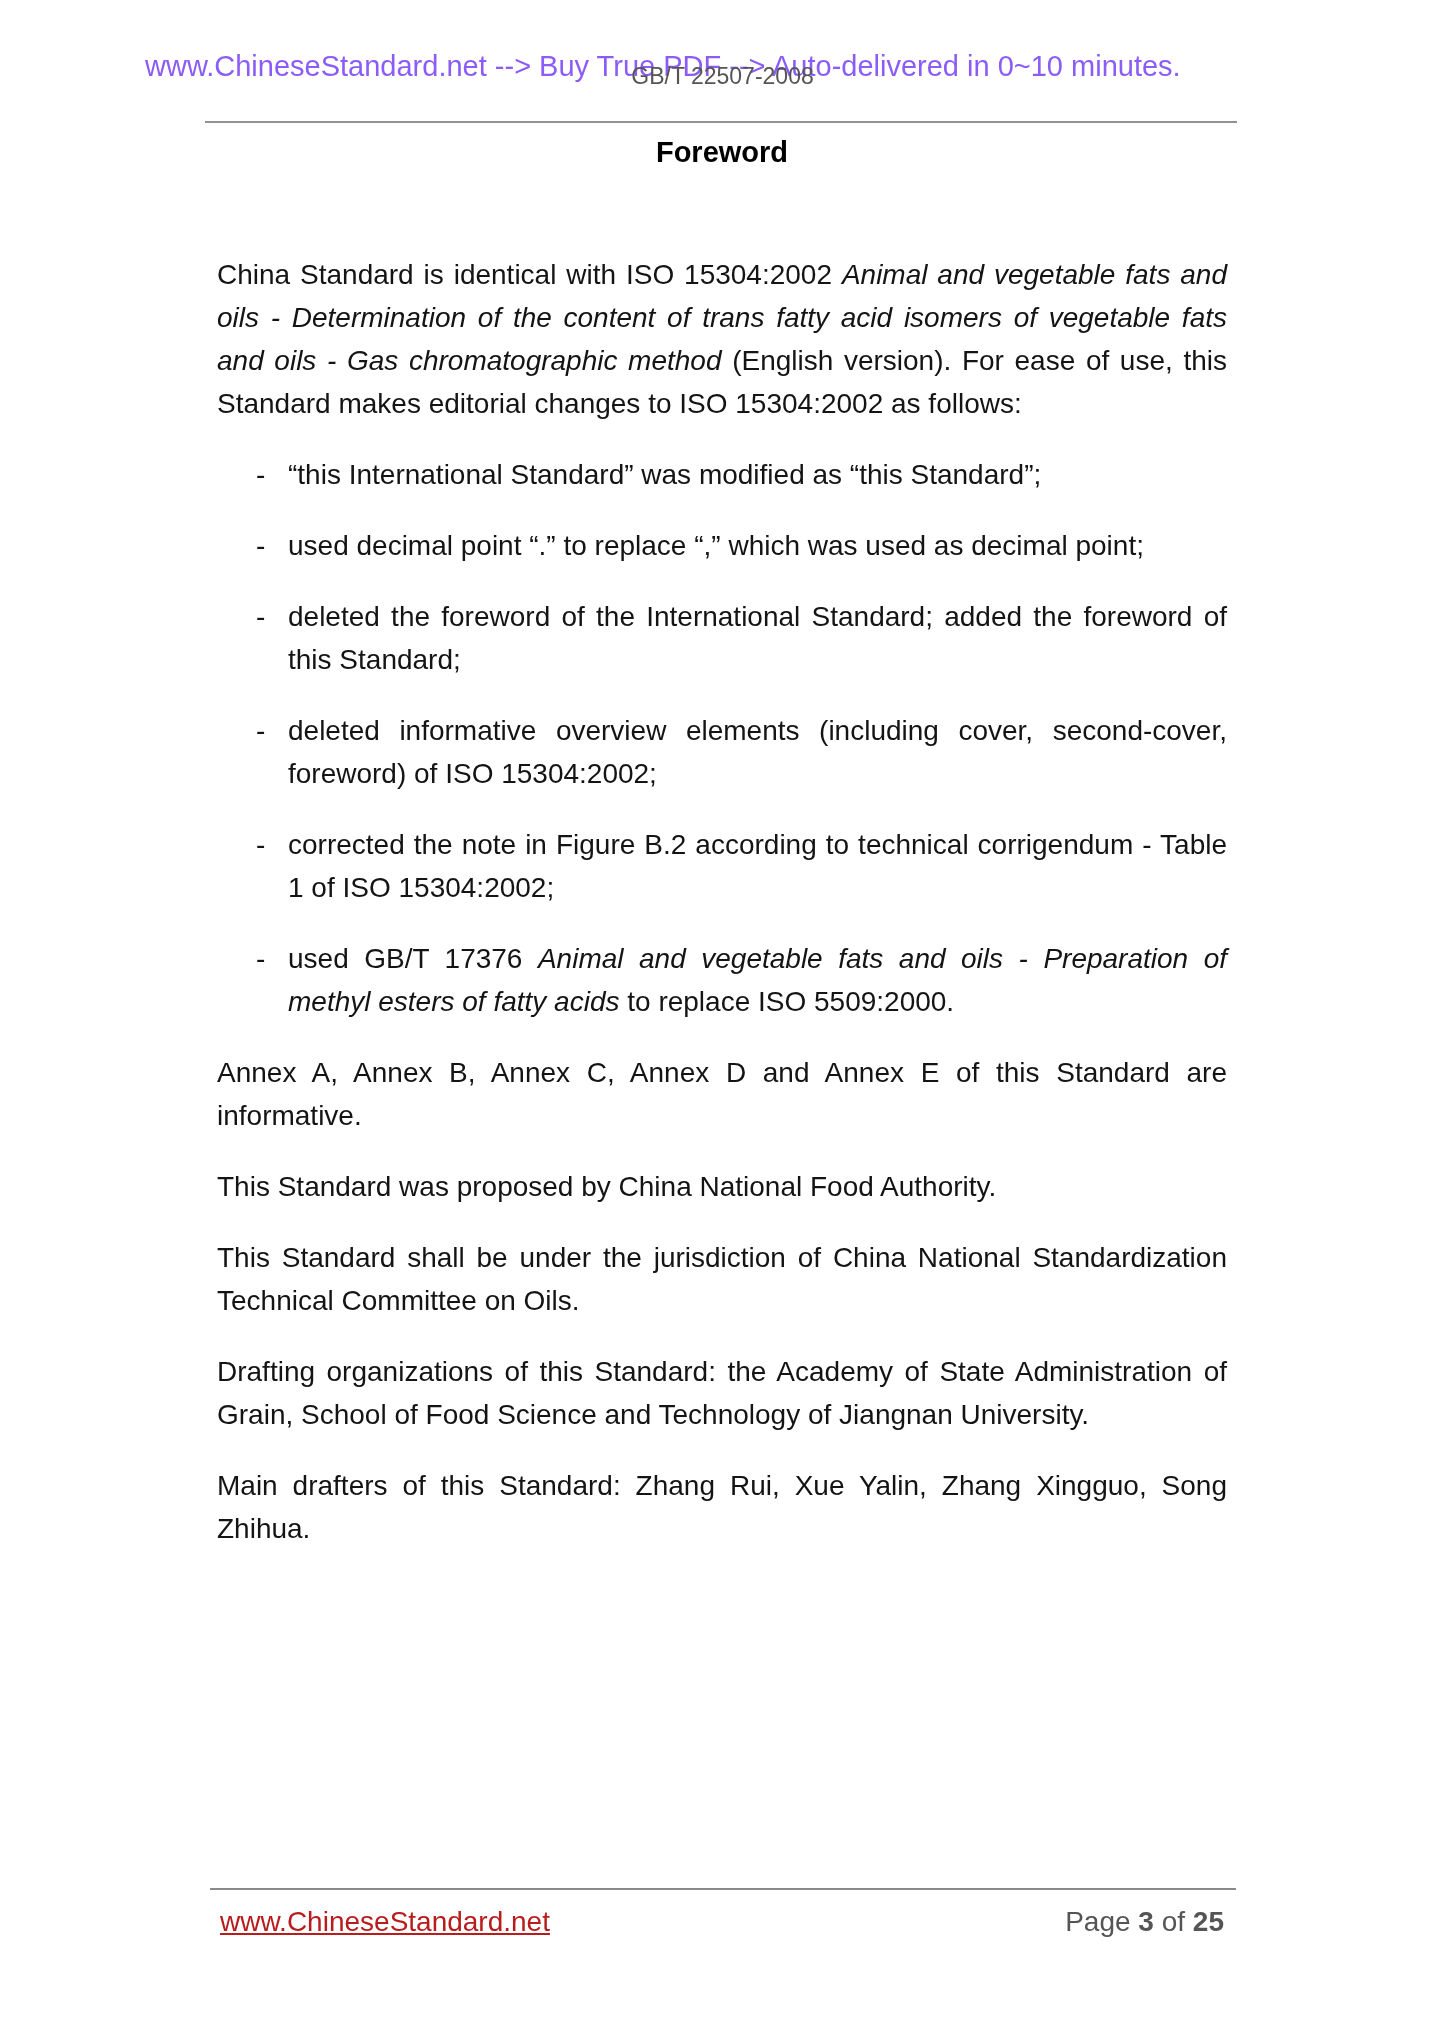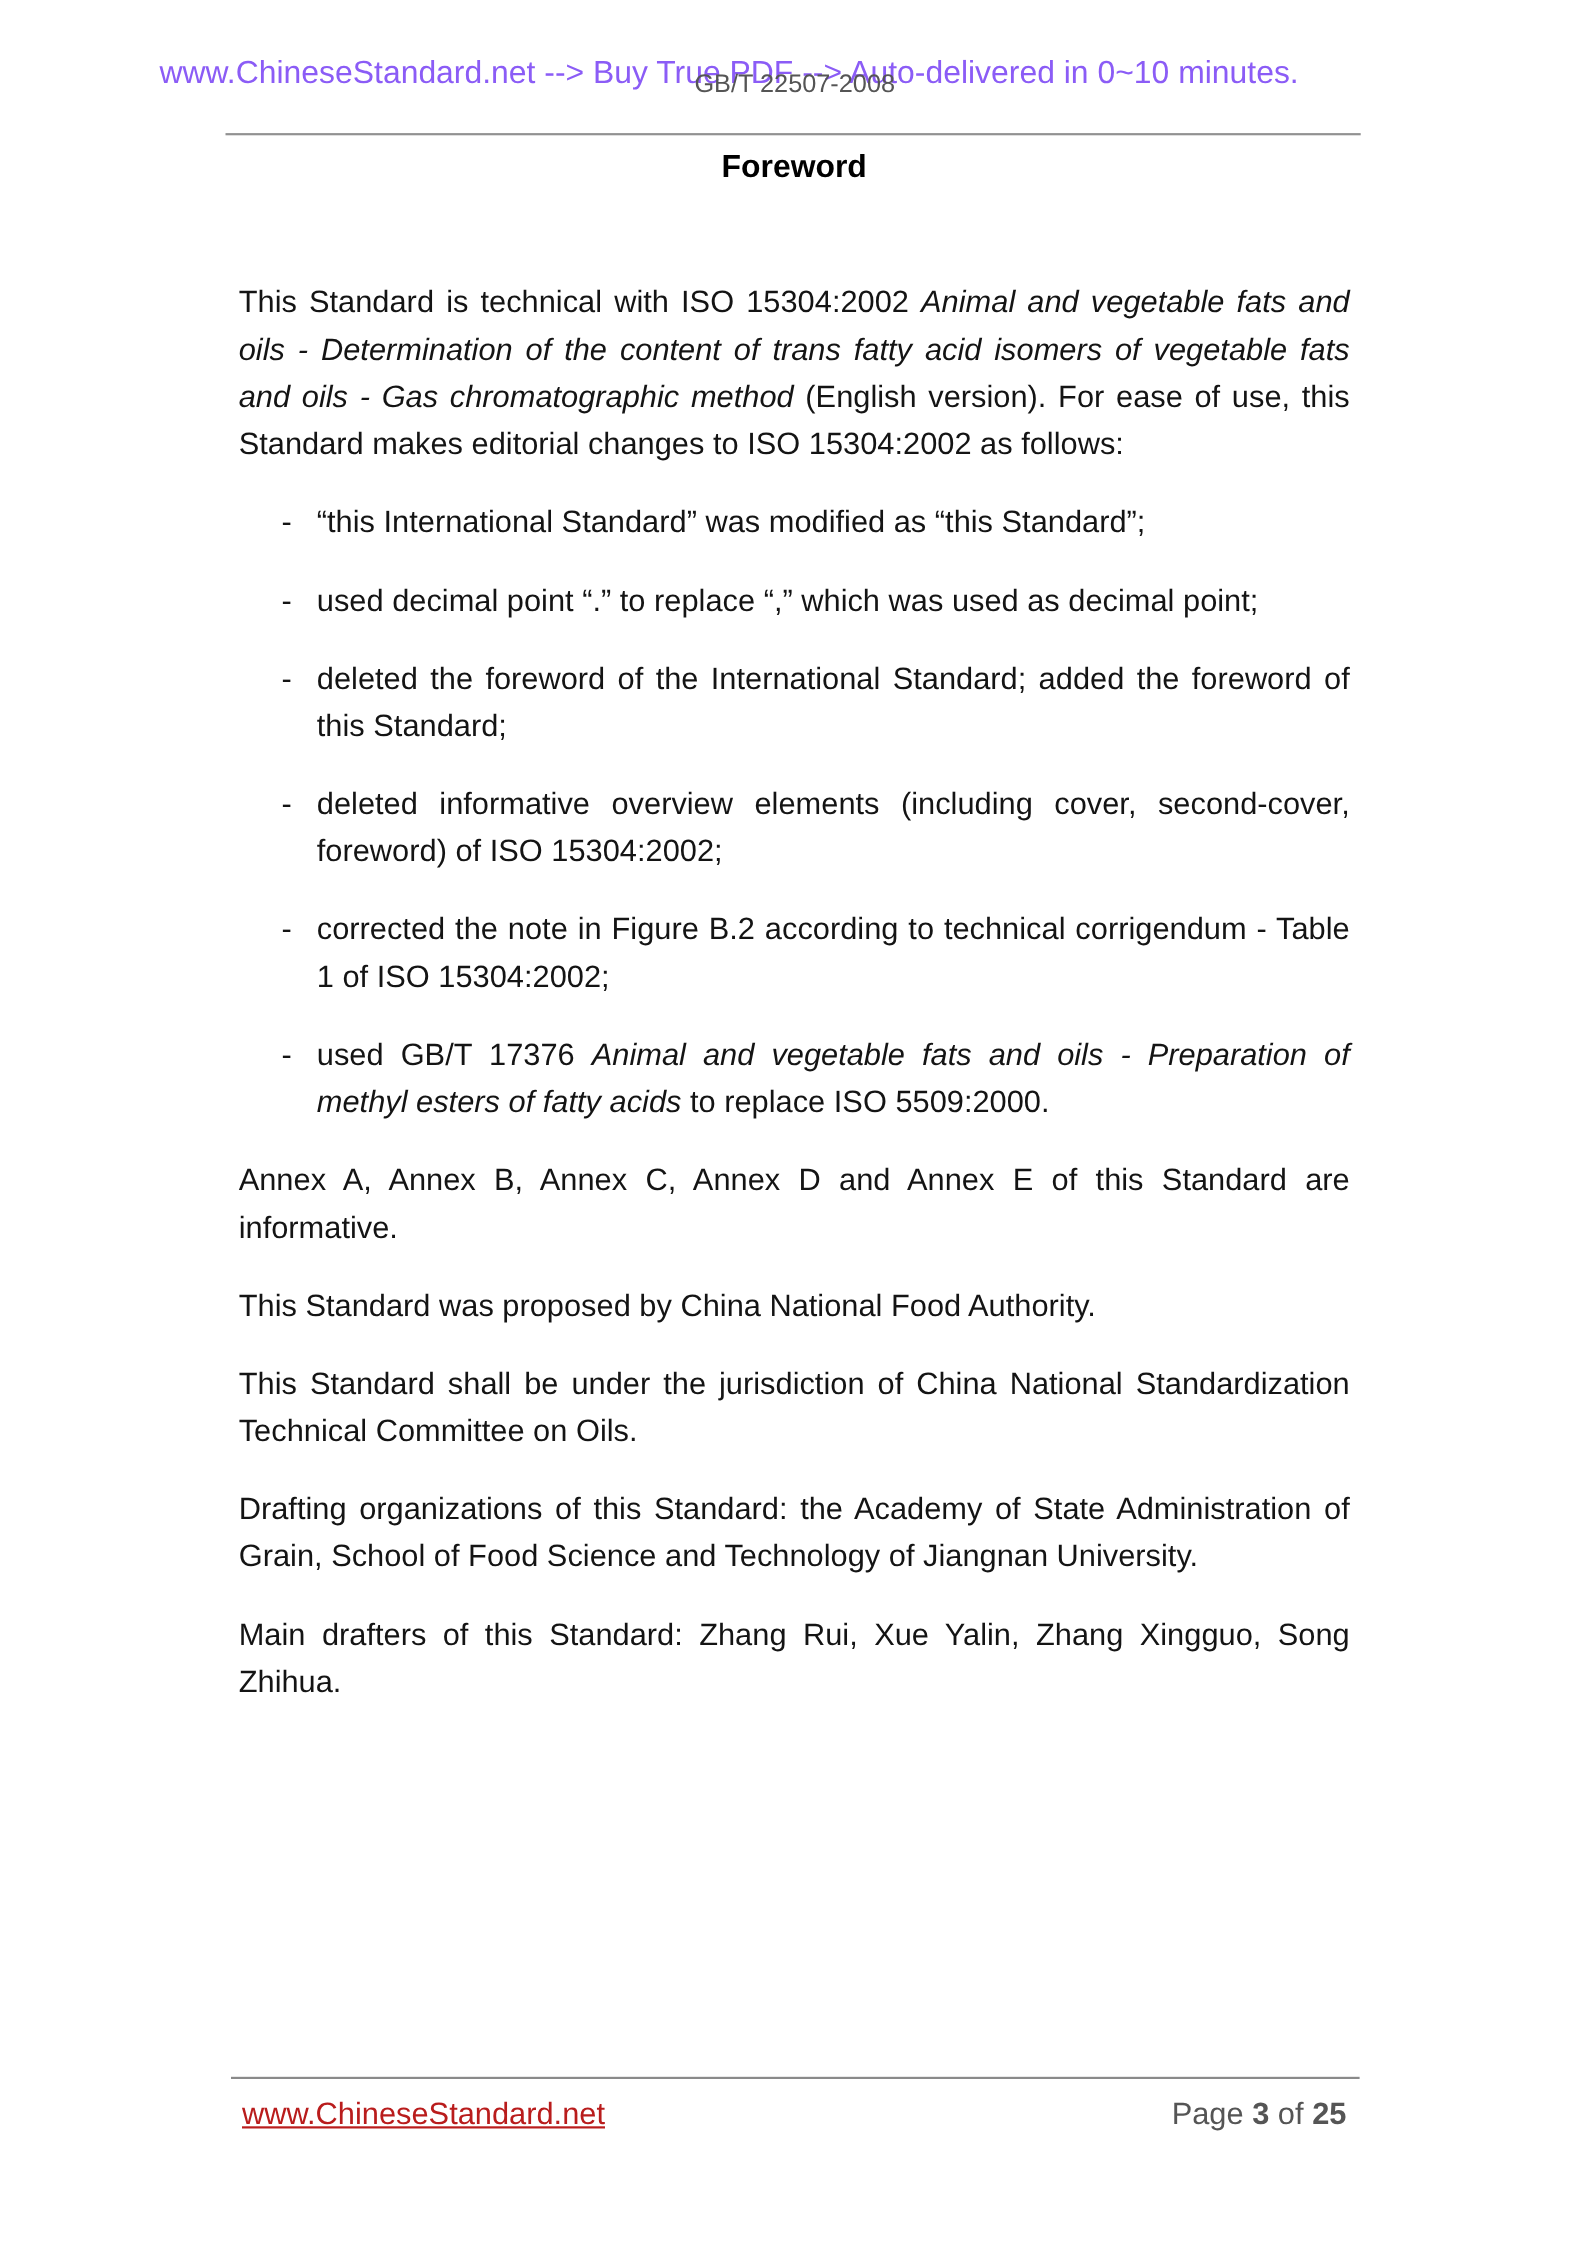--- a/index.html
+++ b/index.html
@@ -86,21 +86,21 @@
   <div class="header">
     <div class="site-line">www.ChineseStandard.net --&gt; Buy True PDF --&gt; Auto-delivered in 0~10 minutes.</div>
     <div class="doc-number">GB/T 22507-2008</div>
     <div class="header-rule"></div>
   </div>
 
   <div class="main">
 
     <h1 class="page-title">Foreword</h1>
 
-    <p class="para"><span>This Standard is technical with ISO 15304:2002 </span><span class="ital">Animal and vegetable fats and oils - Determination of the content of trans fatty acid isomers of vegetable fats and oils - Gas chromatographic method</span><span> (English version). For ease of use, this Standard makes editorial changes to ISO 15304:2002 as follows:</span></p>
+    <p class="para"><span>China Standard is identical with ISO 15304:2002 </span><span class="ital">Animal and vegetable fats and oils - Determination of the content of trans fatty acid isomers of vegetable fats and oils - Gas chromatographic method</span><span> (English version). For ease of use, this Standard makes editorial changes to ISO 15304:2002 as follows:</span></p>
 
     <ul class="bullet-list">
       <li class="bullet-item">
         <span class="bullet-dash">-</span>
         <span class="bullet-text"><span>“this International Standard” was modified as “this Standard”;</span><span class="ital"></span><span></span></span>
       </li>
       <li class="bullet-item">
         <span class="bullet-dash">-</span>
         <span class="bullet-text"><span>used decimal point “.” to replace “,” which was used as decimal point;</span><span class="ital"></span><span></span></span>
       </li>

